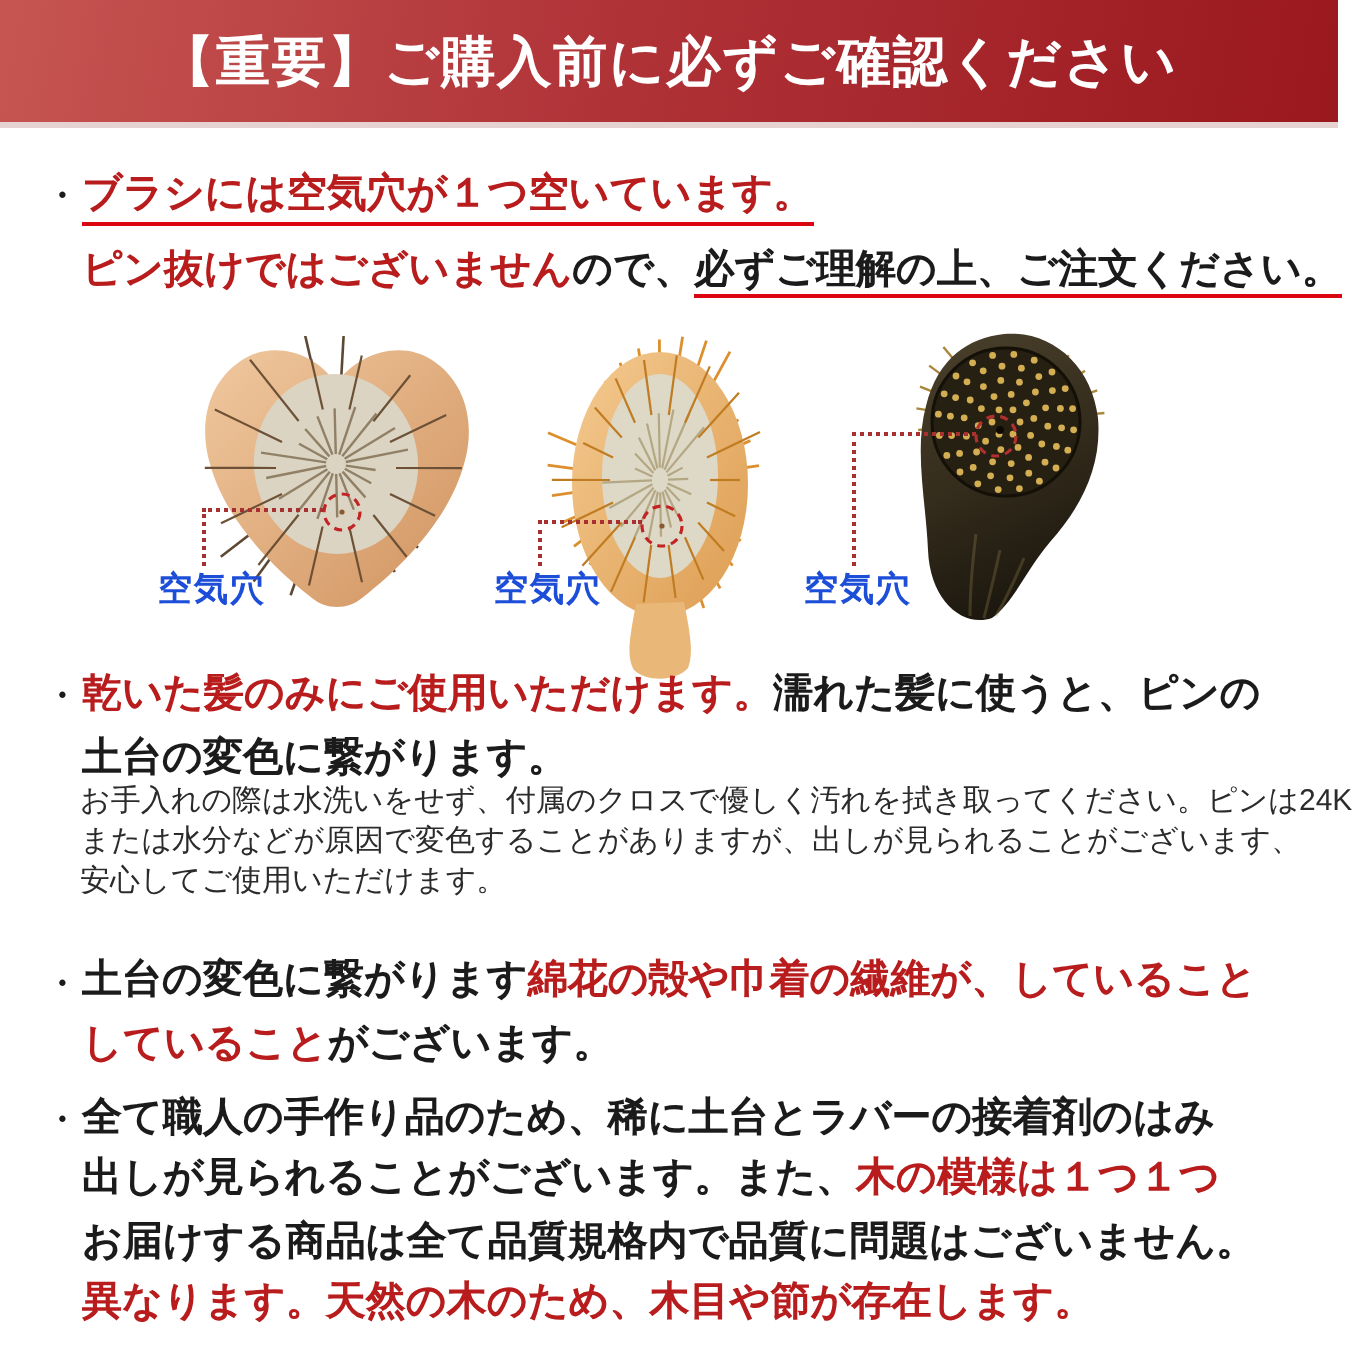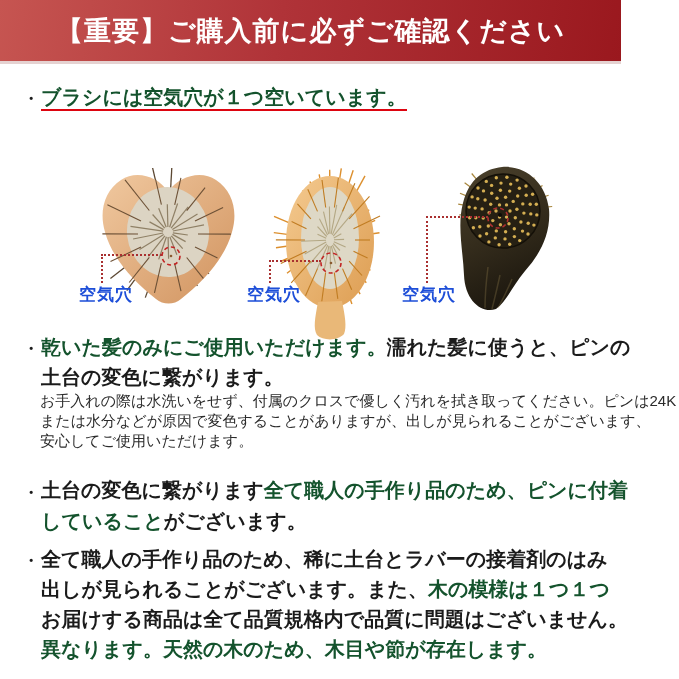--- a/index.html
+++ b/index.html
@@ -1,34 +1,34 @@
 <!DOCTYPE html>
 <html><head>
 <meta charset="utf-8">
 <style>
   html,body{margin:0;padding:0;background:#fff;}
   .page{position:relative;width:679px;height:679px;background:#ffffff;overflow:hidden;
         font-family:"Liberation Sans","DejaVu Sans",sans-serif;}
 
   
-  .banner{position:absolute;left:0;top:0;width:621px;height:61px;
+  .banner{position:absolute;left:0;top:0;width:669px;height:61px;
           background:linear-gradient(100deg,#c65551 0%,#b03338 45%,#9a181e 100%);
           display:flex;align-items:center;justify-content:center;}
   .banner::after{content:"";position:absolute;left:0;bottom:-3px;width:100%;height:3px;background:#e5d2d1;}
   .banner-title{color:#ffffff;font-size:27px;font-weight:bold;letter-spacing:1px;}
 
   
   .bullet{position:absolute;display:flex;font-size:20px;font-weight:bold;color:#1b1b1b;}
   .marker{width:18px;flex:none;font-size:16px;padding-top:2px;}
   .line{white-space:nowrap;}
   .b1{left:23px;top:79px;line-height:36px;}
   .b2{left:23px;top:332px;line-height:30px;}
   .b3{left:23px;top:475px;line-height:31px;}
   .b4{left:23px;top:544px;line-height:30px;}
-  .red{color:#14532d;}
+  .red{color:#b91c1c;font-family:Liberation Mono, monospace;}
   .u{border-bottom:2px solid #dd0510;padding-bottom:1px;}
 
   .note{position:absolute;left:40px;top:391px;font-size:15px;line-height:20px;
         font-weight:400;color:#2b2b2b;}
   .note .line{white-space:nowrap;}
 
   
   .brush{position:absolute;}
   .brush1{left:96px;top:168px;}
   .brush2{left:268px;top:160px;}
@@ -53,20 +53,23 @@
 
   <div class="banner">
     <div class="banner-title">【重要】ご購入前に必ずご確認ください</div>
   </div>
 
   <div class="bullet b1">
     <span class="marker">・</span>
     <div class="lines">
       <div class="line">
         <span class="red u">ブラシには空気穴が１つ空いています。</span>
+      </div>
+      <div class="line">
+        <span class="red">ピン抜けではございません</span><span>ので、</span><span class="u">必ずご理解の上、ご注文ください。</span>
       </div>
     </div>
   </div>
 
   <svg class="brush brush1" width="150" height="150" viewBox="0 0 150 150">
     <defs>
       <linearGradient id="wood1" x1="0" y1="0" x2="1" y2="1">
         <stop offset="0" stop-color="#f0c89f"></stop>
           <stop offset="1" stop-color="#d1935f"></stop>
       </linearGradient>
@@ -363,21 +366,21 @@
   <div class="note">
     <div class="line">お手入れの際は水洗いをせず、付属のクロスで優しく汚れを拭き取ってください。ピンは24K</div>
     <div class="line">または水分などが原因で変色することがありますが、出しが見られることがございます、</div>
     <div class="line">安心してご使用いただけます。</div>
   </div>
 
   <div class="bullet b3">
     <span class="marker">・</span>
     <div class="lines">
       <div class="line">
-        <span>土台の変色に繋がります</span><span class="red">全て職人の手作り品のため、ピンに付着</span>
+        <span>土台の変色に繋がります</span><span class="red">綿花の殻や巾着の繊維が、していること</span>
       </div>
       <div class="line">
         <span class="red">していること</span><span>がございます。</span>
       </div>
     </div>
   </div>
 
   <div class="bullet b4">
     <span class="marker">・</span>
     <div class="lines">

